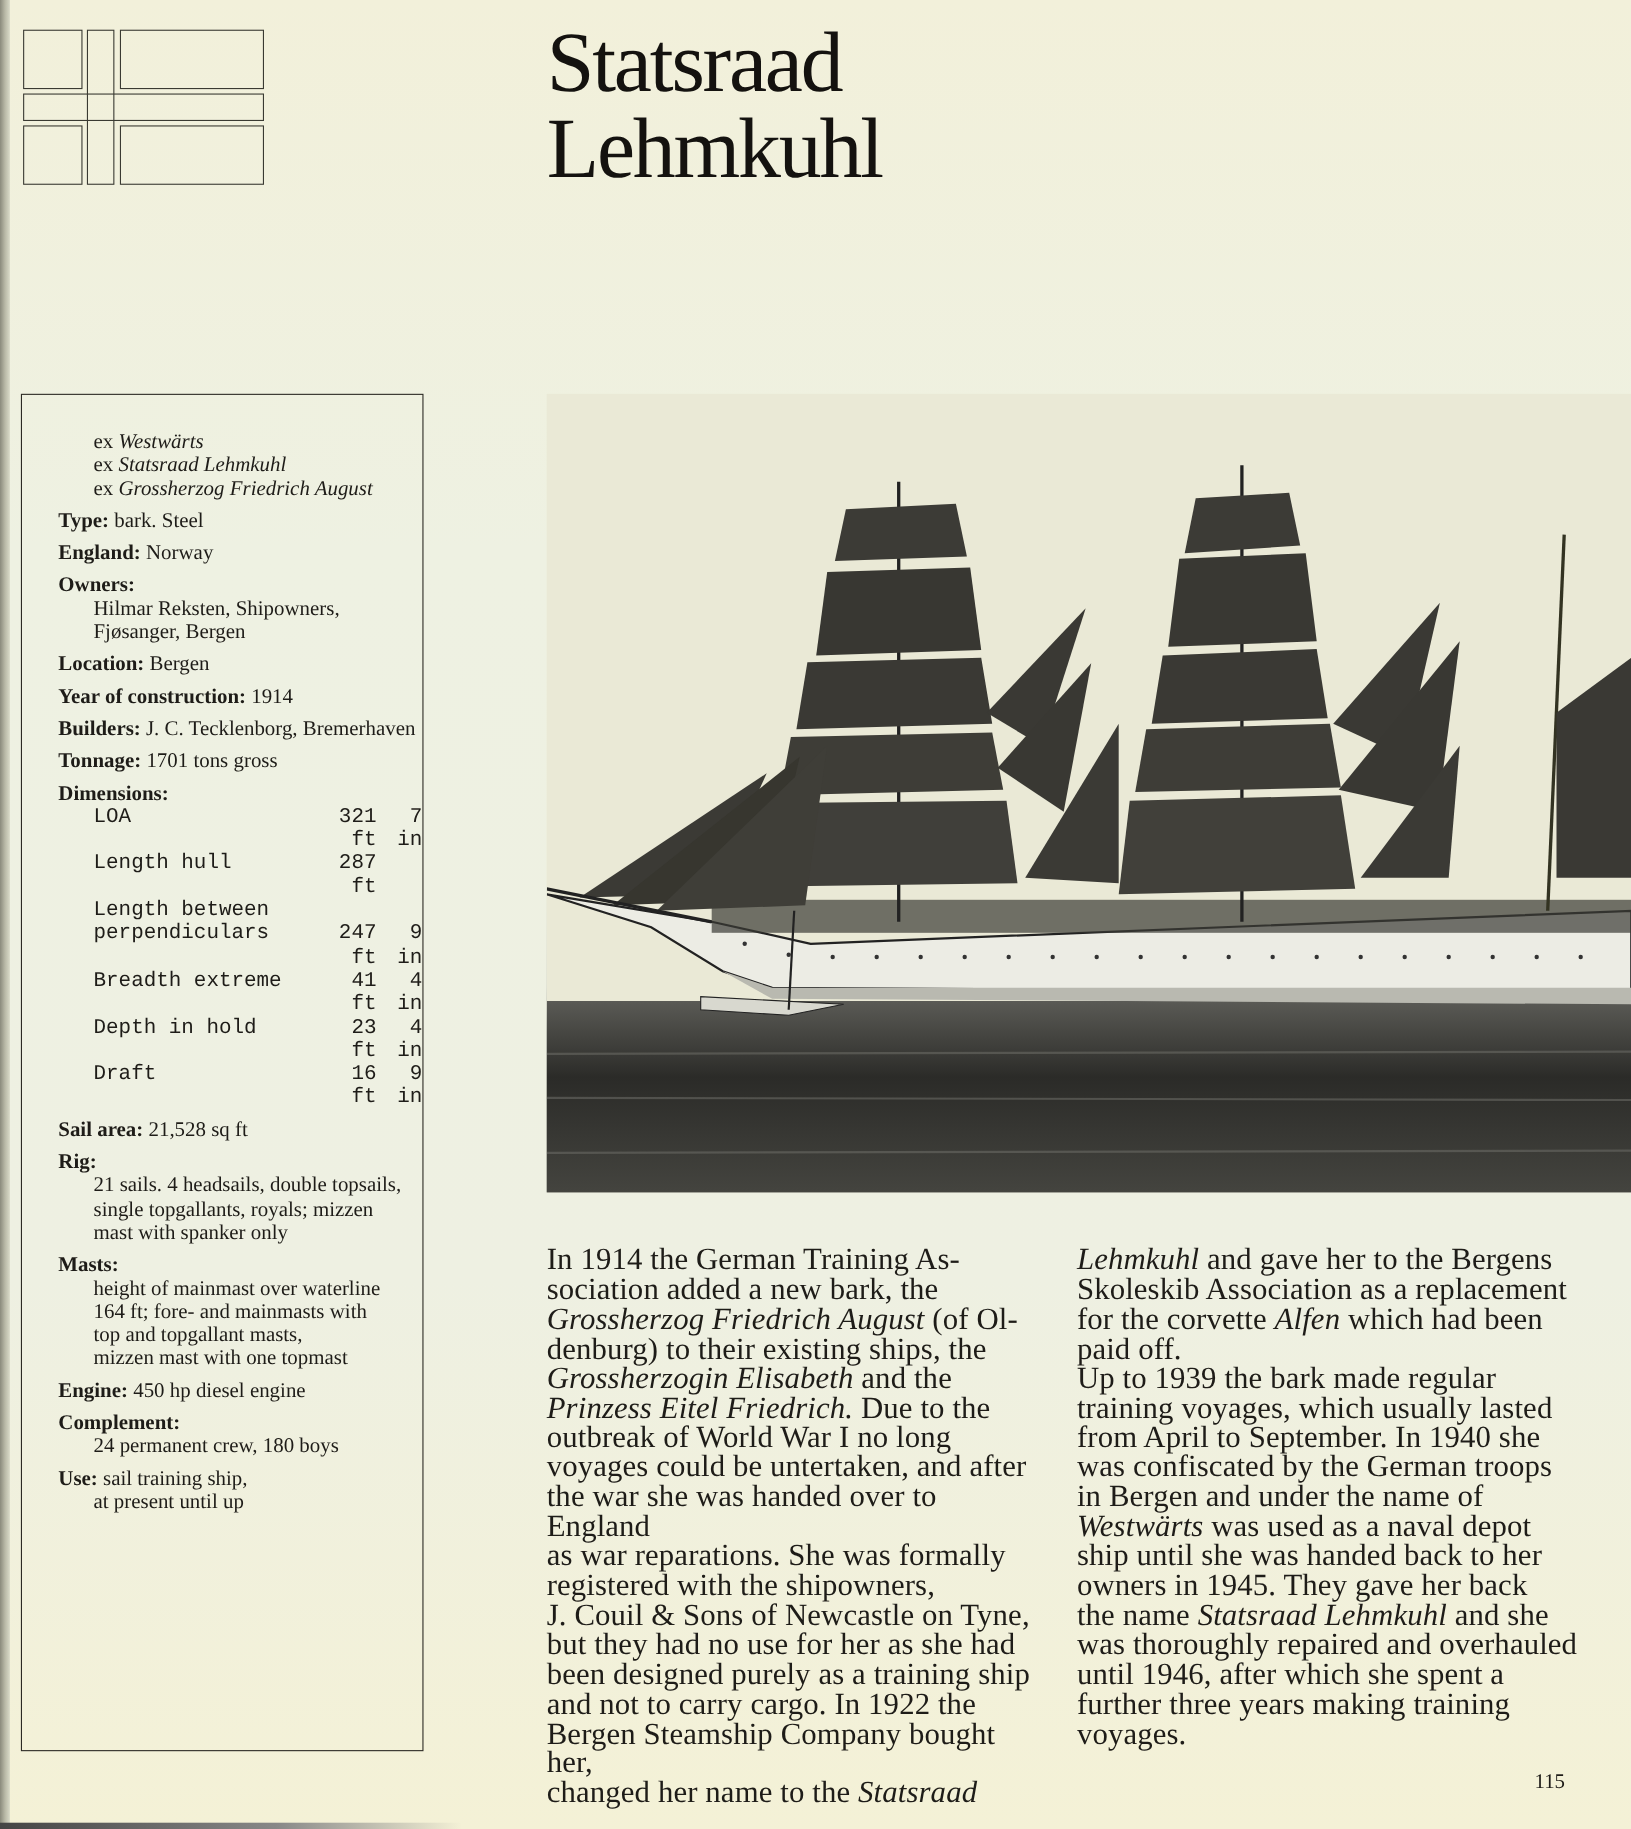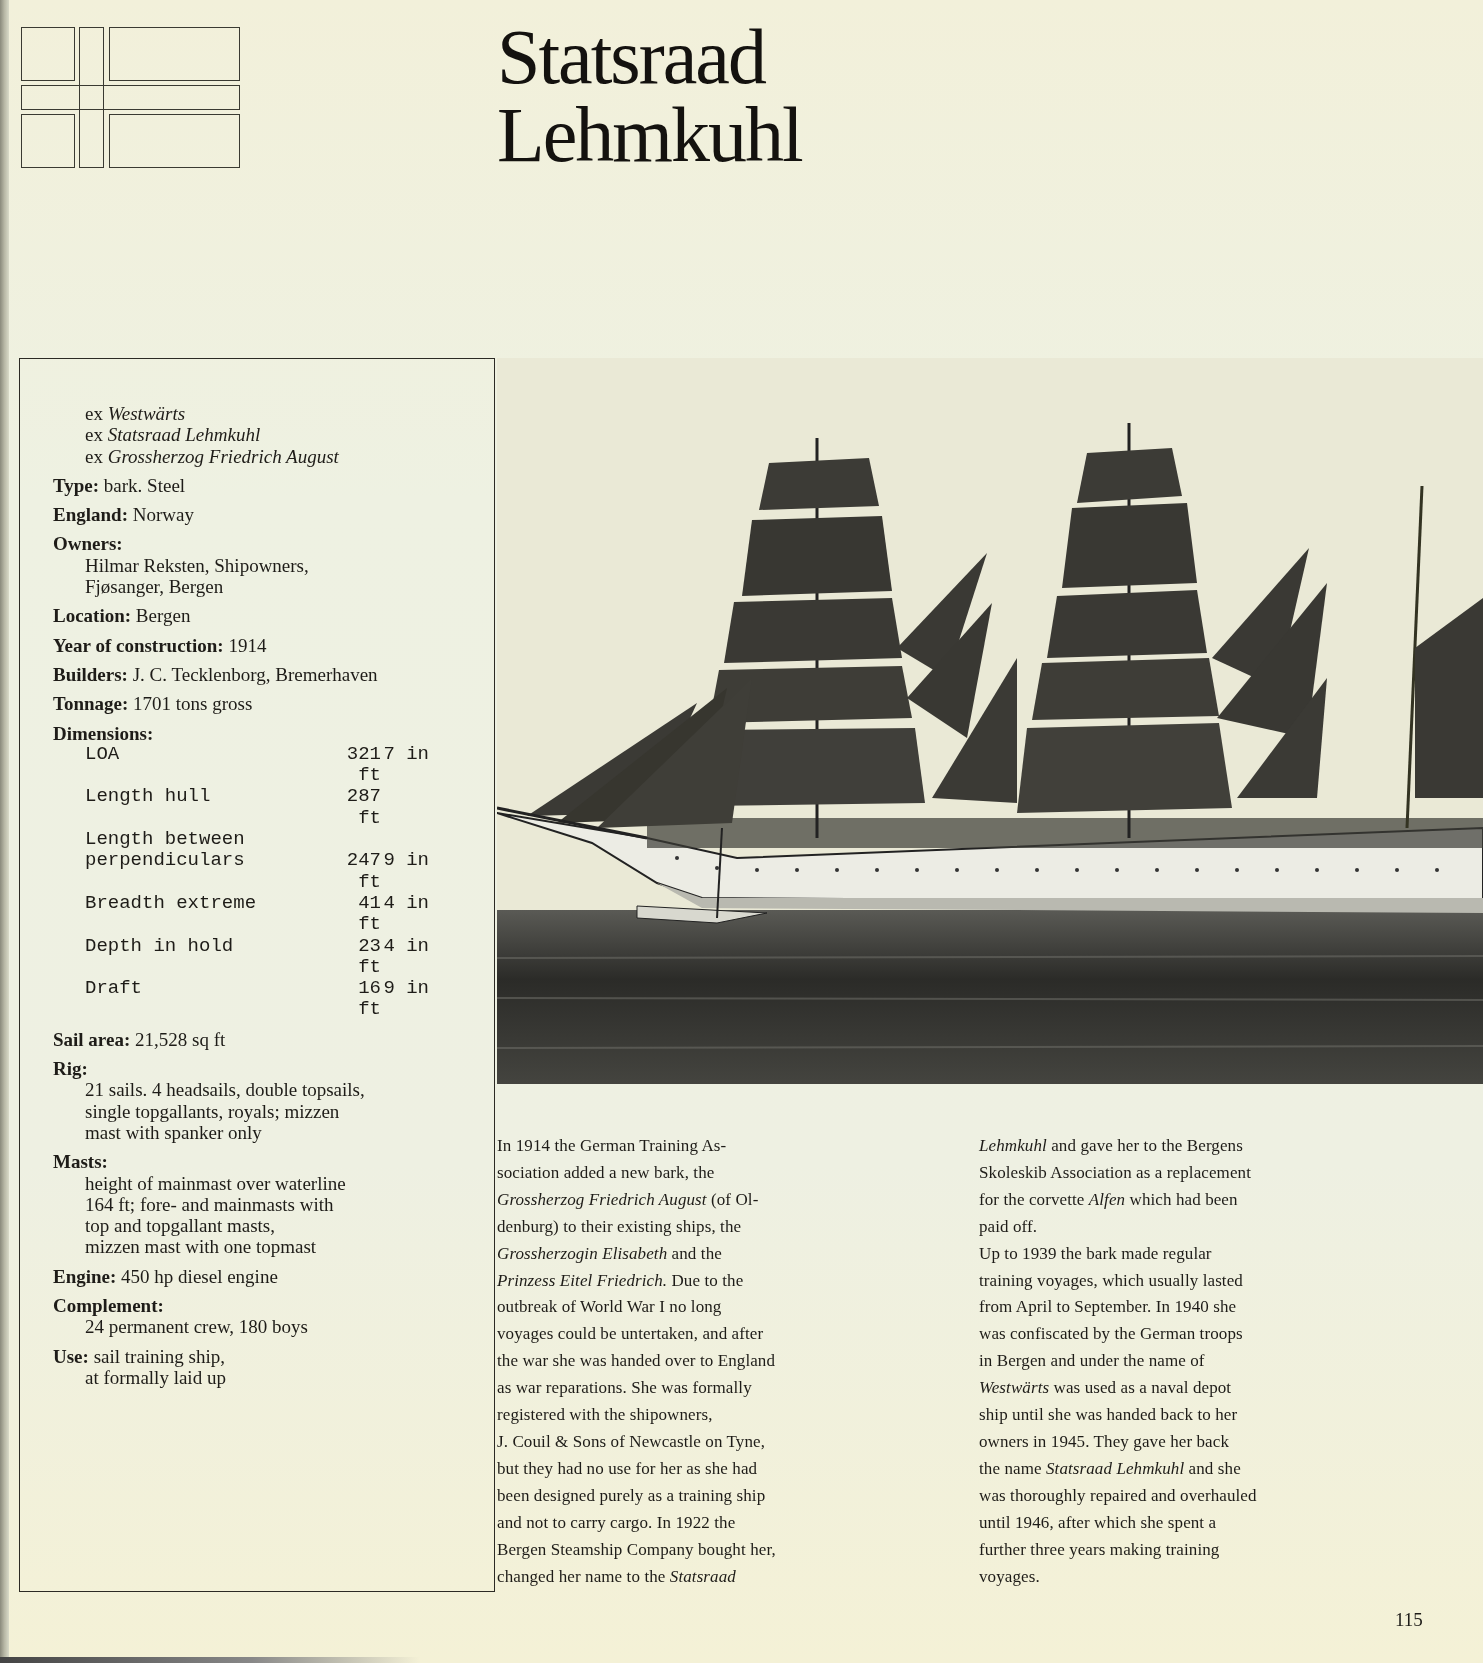--- a/index.html
+++ b/index.html
@@ -29,23 +29,23 @@
   
   .title {
     position:absolute; left:497px; top:18px;
     font-size:78px; line-height:78px; letter-spacing:-2px;
     font-family:"Liberation Serif","DejaVu Serif",serif; color:#14120f;
   }
   .title span { display:block; }
 
   
   .specs {
-    position:absolute; left:19px; top:358px; width:476px; height:1234px;
+    position:absolute; left:19px; top:358px; width:366px; height:1234px;
     border:1.4px solid #2c2a24; box-sizing:border-box;
-    padding:44px 0 0 33px;
+    padding:32px 0 0 33px;
     font-size:19px; line-height:21.3px;
   }
   .ex-line { padding-left:32px; font-style:italic; }
   .ex-line .ex { font-style:normal; }
   .field { margin-top:8px; }
   .field .label { font-weight:bold; }
   .field .indent { padding-left:32px; }
   .dim-row { display:flex; padding-left:32px;font-family:Liberation Mono, monospace; }
   .dim-row .dname { width:250px; }
   .dim-row .ft { width:46px; text-align:right; }
@@ -55,21 +55,21 @@
   .photo {
     position:absolute; left:497px; top:358px; width:986px; height:726px;
     overflow:hidden;
     background:linear-gradient(180deg,#e9ead8 0%,#ecebd6 60%,#c8c8bb 74%,#555 80%,#2e2e2b 88%,#3d3d38 100%);
   }
   .photo svg { position:absolute; left:0; top:0; }
 
   
   .col {
     position:absolute; top:1133px; width:450px;
-    font-size:17px; line-height:26.9px; letter-spacing:0.1px;
+    font-size:28px; line-height:26.9px; letter-spacing:0.1px;
   }
   .col1 { left:497px; }
   .col2 { left:979px; width:470px; }
   .col p { margin:0; white-space:pre-line; }
   .col i { font-style:italic; }
 
   .page-number {
     position:absolute; left:1395px; top:1609px; font-size:19px;font-family:Liberation Serif, serif;
   }
 </style>
@@ -162,21 +162,21 @@
     <div class="indent">top and topgallant masts,</div>
     <div class="indent">mizzen mast with one topmast</div>
   </div>
   <div class="field"><span class="label">Engine:</span> <span>450 hp diesel engine</span></div>
   <div class="field">
     <div class="label">Complement:</div>
     <div class="indent">24 permanent crew, 180 boys</div>
   </div>
   <div class="field">
     <div><span class="label">Use:</span> <span>sail training ship,</span></div>
-    <div class="indent">at formally laid up</div>
+    <div class="indent">at present until up</div>
   </div>
 </div>
 
 <div class="photo" title="Black-and-white photograph of the three-masted bark Statsraad Lehmkuhl under sail, with a small boat alongside the bow">
   <svg width="986" height="726" viewBox="0 0 986 726">
     <defs>
       <linearGradient id="sea" x1="0" y1="0" x2="0" y2="1">
         <stop offset="0" stop-color="#5a5a55"></stop>
         <stop offset="0.4" stop-color="#2b2b28"></stop>
         <stop offset="1" stop-color="#44443f"></stop>

